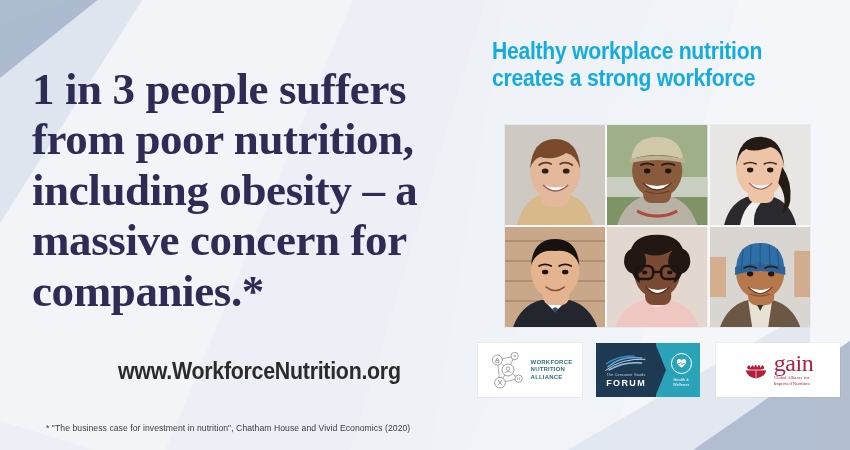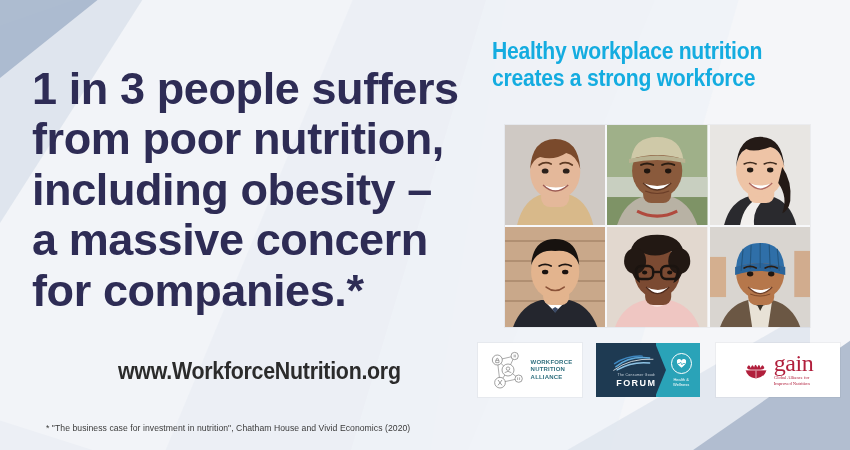--- a/index.html
+++ b/index.html
@@ -59,21 +59,21 @@
   .tri-bl-soft{
     position:absolute;bottom:-60px;left:-20px;width:300px;height:160px;
     background:#eceff5;
     clip-path:polygon(0 40%,100% 100%,0 100%);
   }
 
   
   .left-col{position:absolute;left:0;top:0;width:470px;height:450px;}
   .headline{
     position:absolute;left:32px;top:64px;width:430px;
-    font-family:Liberation Sans, sans-serif;
+    font-family:Liberation Serif, serif;
     font-weight:700;
     font-size:45px;
     line-height:1.12;
     color:#2e2c55;
     letter-spacing:-0.4px;
   }
   .site-url{
     position:absolute;left:118px;top:358px;
     font-family:"Liberation Sans",sans-serif;
     font-weight:700;
@@ -135,21 +135,21 @@
   .wna-inner{display:flex;align-items:center;gap:3px;padding:0 4px;}
   .wna-words{
     display:flex;flex-direction:column;line-height:1.18;
     font-size:6px;font-weight:700;letter-spacing:.2px;color:#2f6f7e;
   }
   .wna-words span:first-child{color:#2f6f7e;}
   
   .cgf{display:flex;width:100%;height:100%;}
   .cgf-left{
     flex:0 0 58%;background:#1e3a52;position:relative;
-    display:flex;flex-direction:column;align-items:flex-end;justify-content:center;
+    display:flex;flex-direction:column;align-items:center;justify-content:center;
   }
   .cgf-left::after{
     content:"";position:absolute;right:-10px;top:0;width:0;height:0;
     border-top:27px solid transparent;border-bottom:27px solid transparent;
     border-left:11px solid #1e3a52;
   }
   .cgf-forum{
     font-size:9px;font-weight:700;color:#ffffff;letter-spacing:1.4px;margin-top:1px;
   }
   .cgf-tag{font-size:3.4px;color:#cfd9e2;letter-spacing:.3px;}

